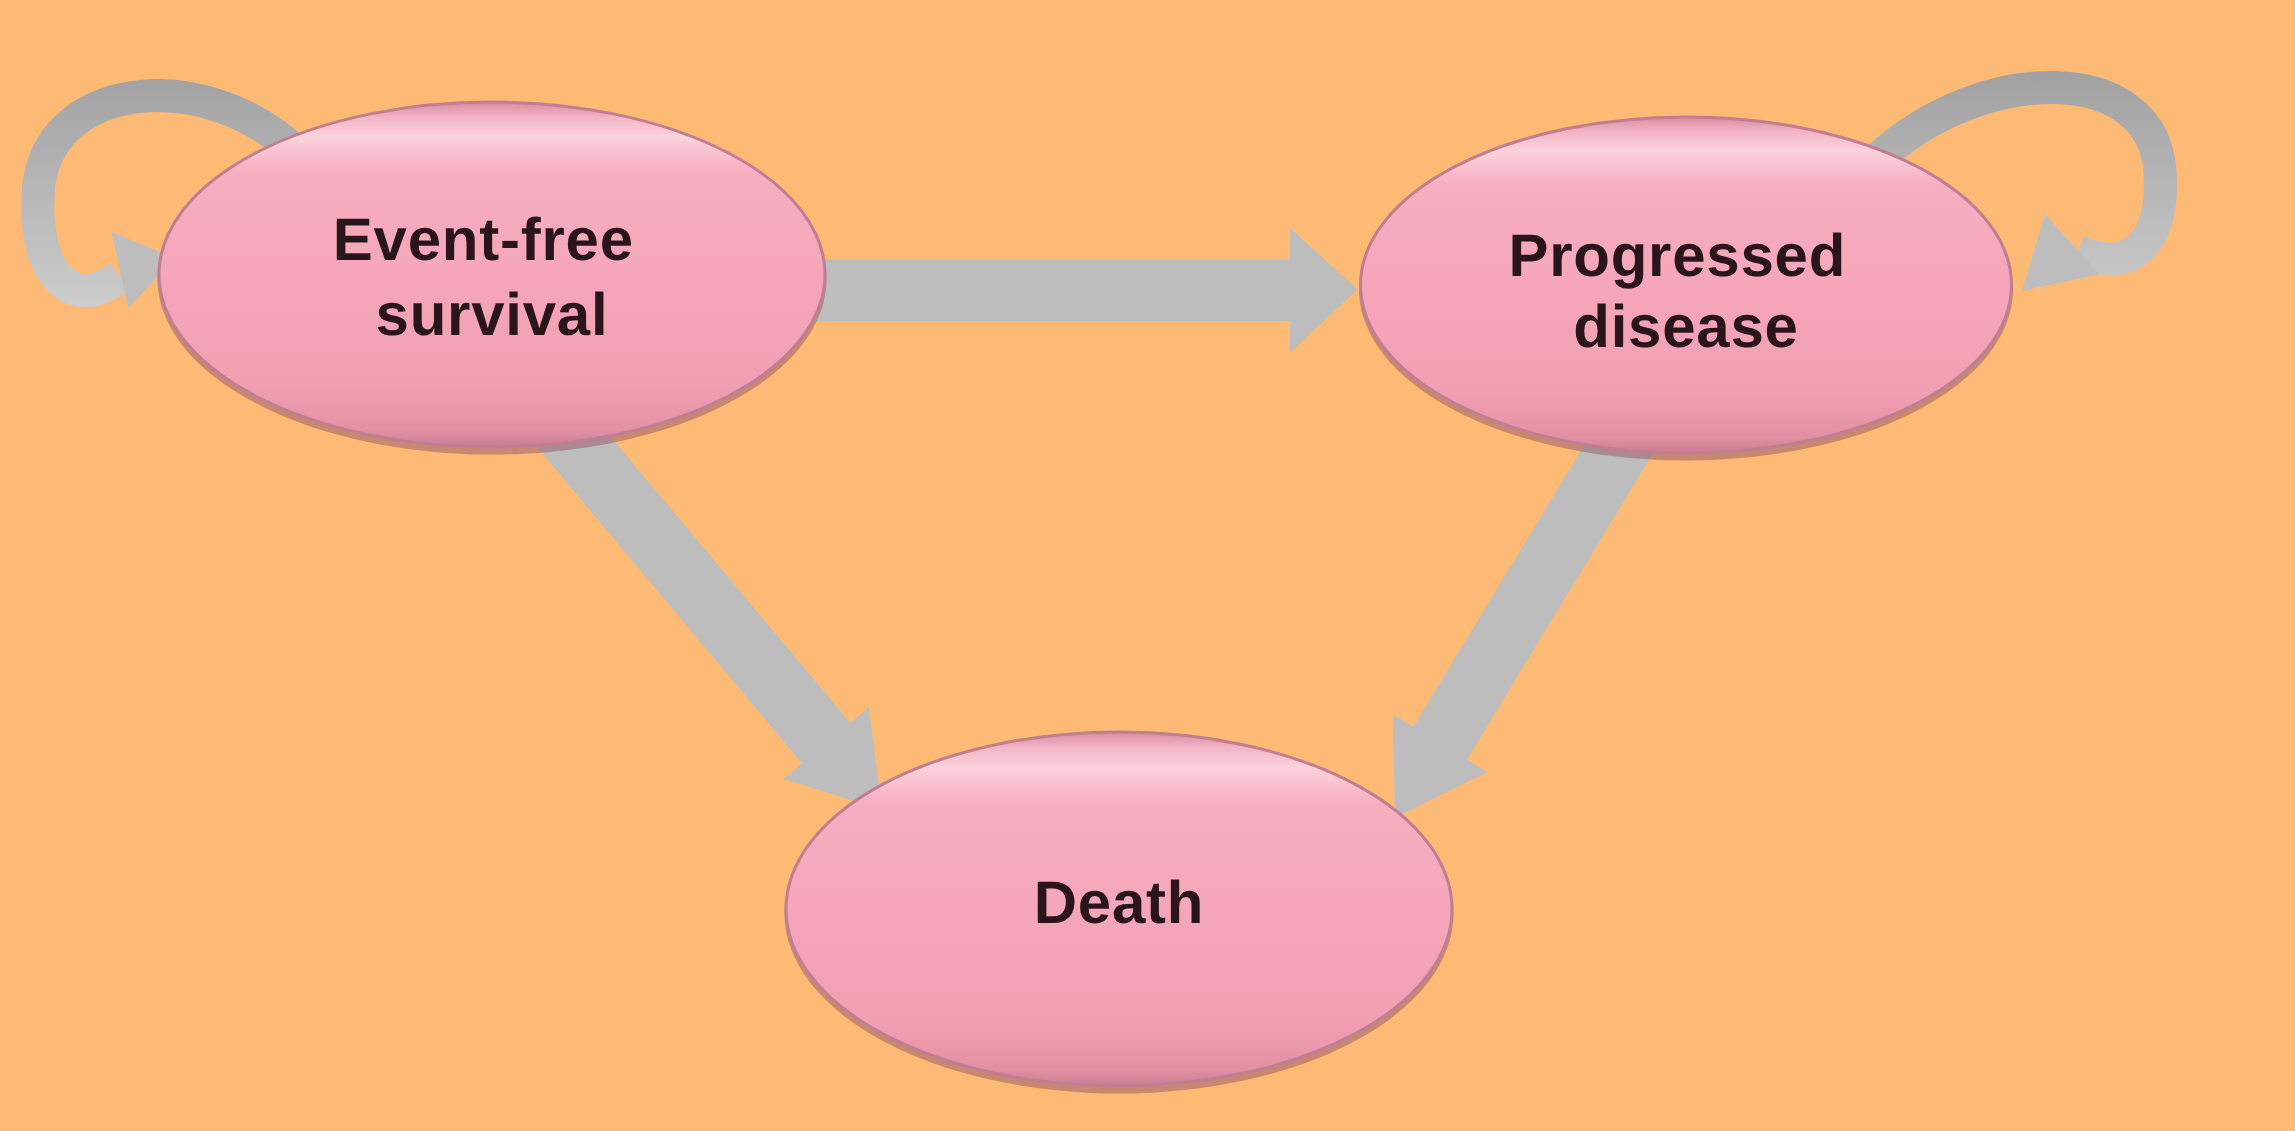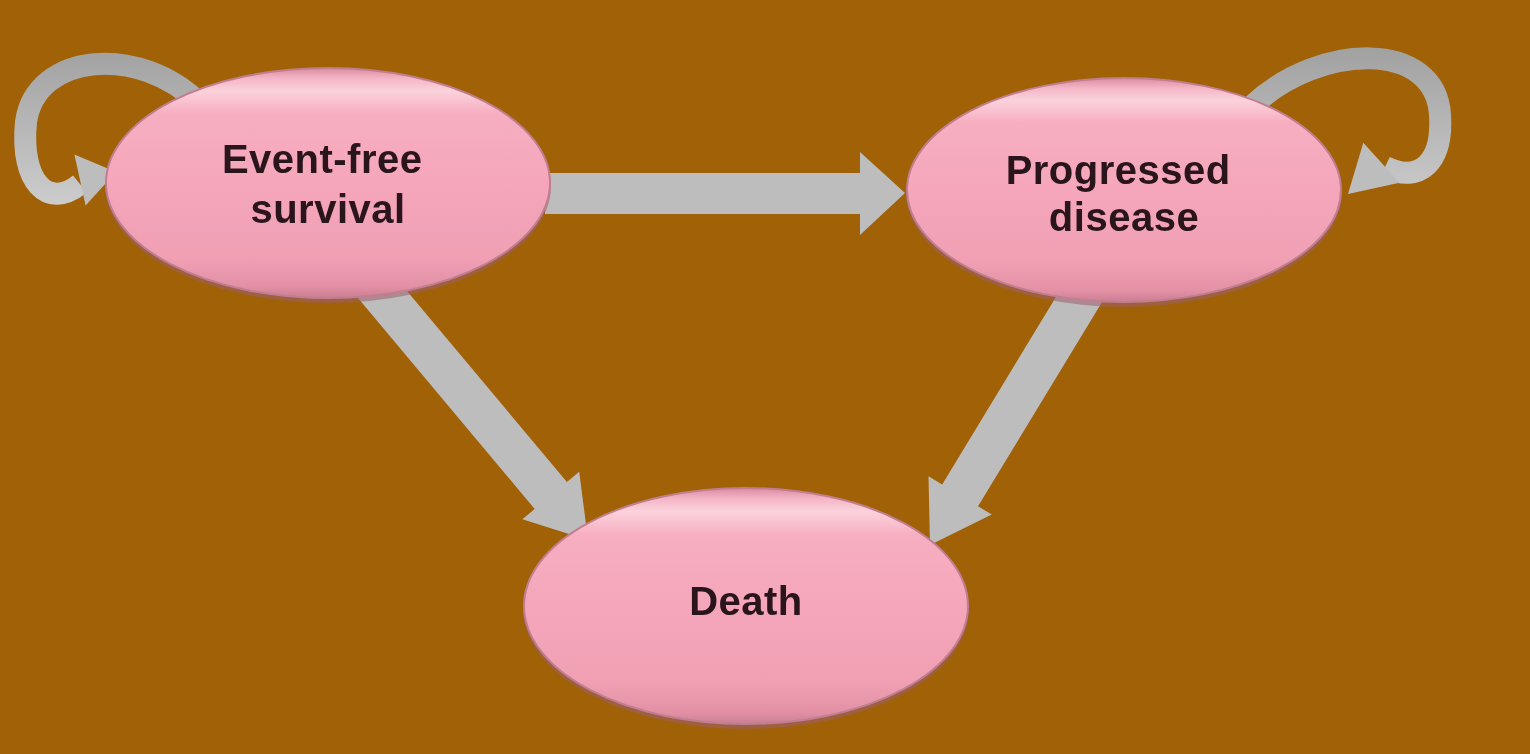--- a/index.html
+++ b/index.html
@@ -8,21 +8,21 @@
     background: #ffffff;
     width: 1530px;
     height: 754px;
     overflow: hidden;
     font-family: "Liberation Sans", sans-serif;
   }
   .canvas {
     position: relative;
     width: 1530px;
     height: 754px;
-    background: #a16207;
+    background: #fdba74;
   }
   svg { display: block; }
   .node-label {
     font-family: "Liberation Sans", sans-serif;
     font-weight: bold;
     font-size: 40px;
     letter-spacing: 0.5px;
     text-anchor: middle;
   }
 </style>

